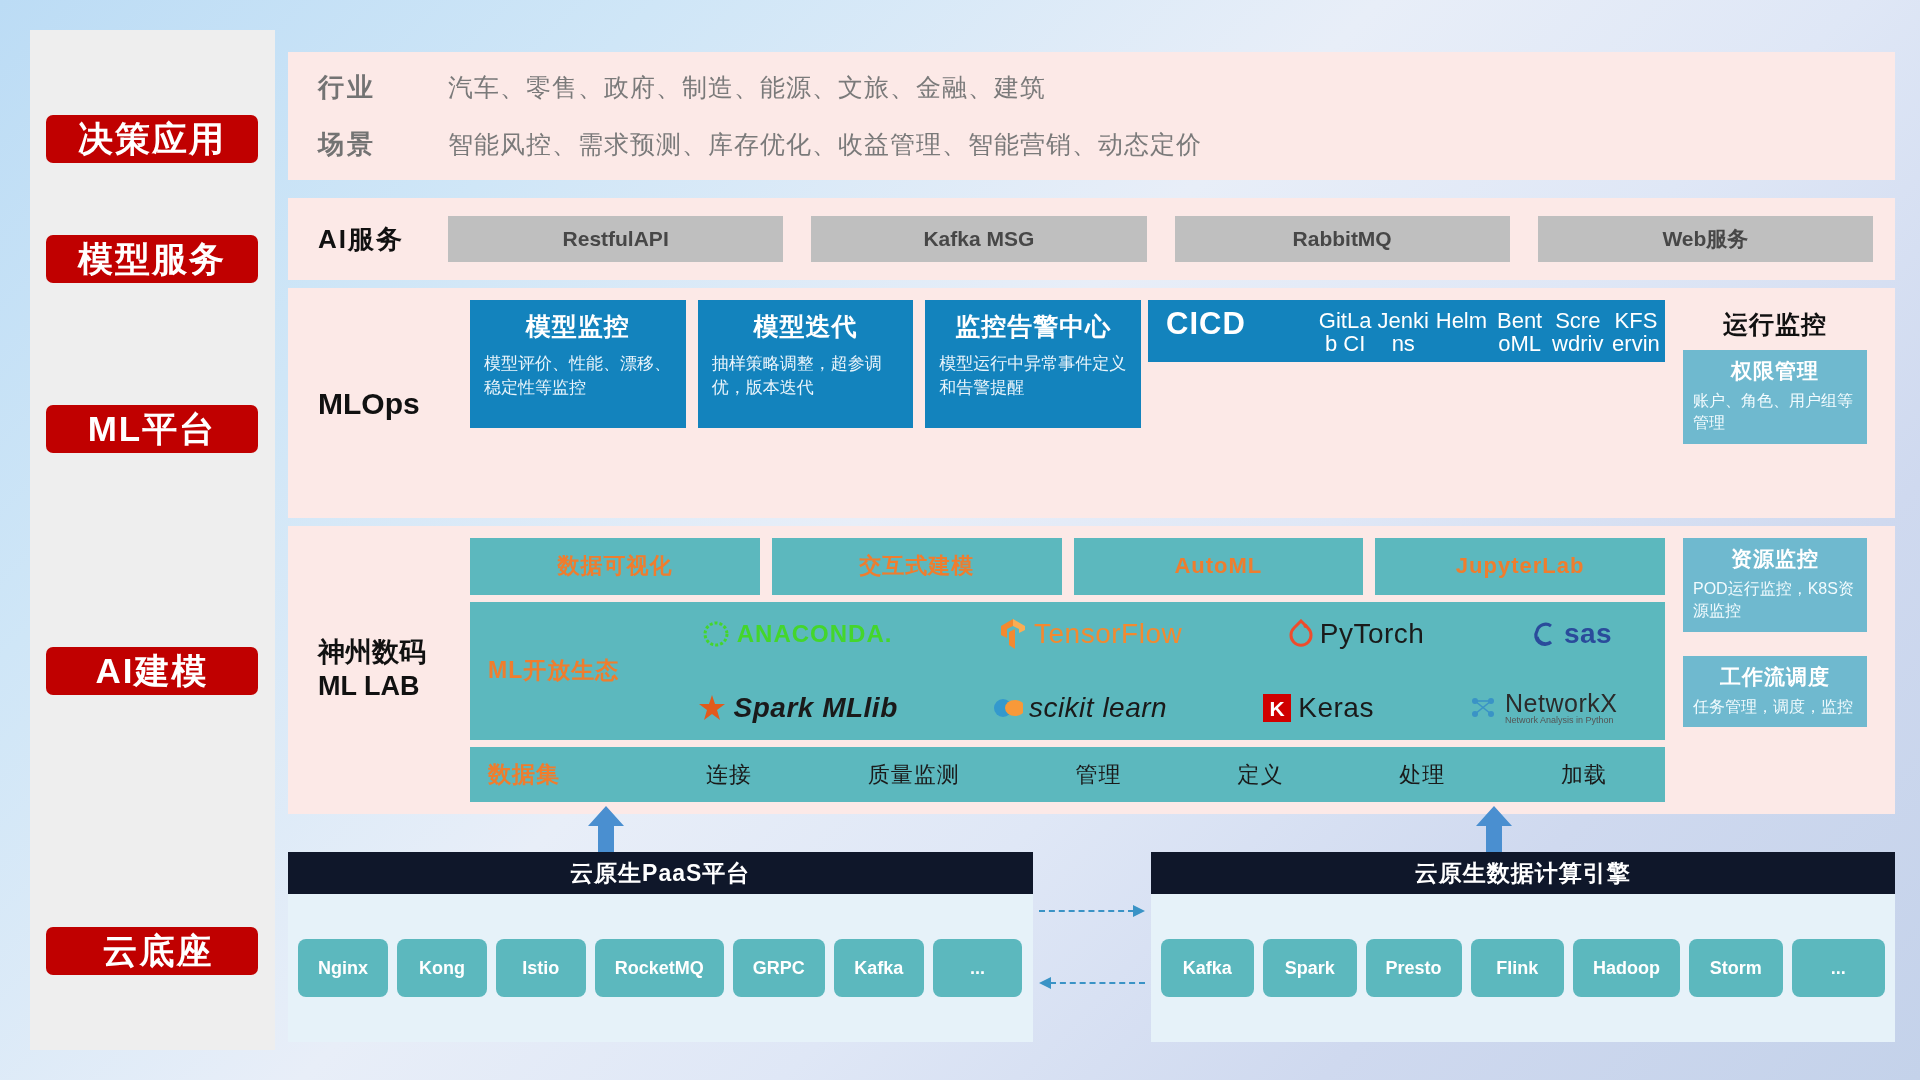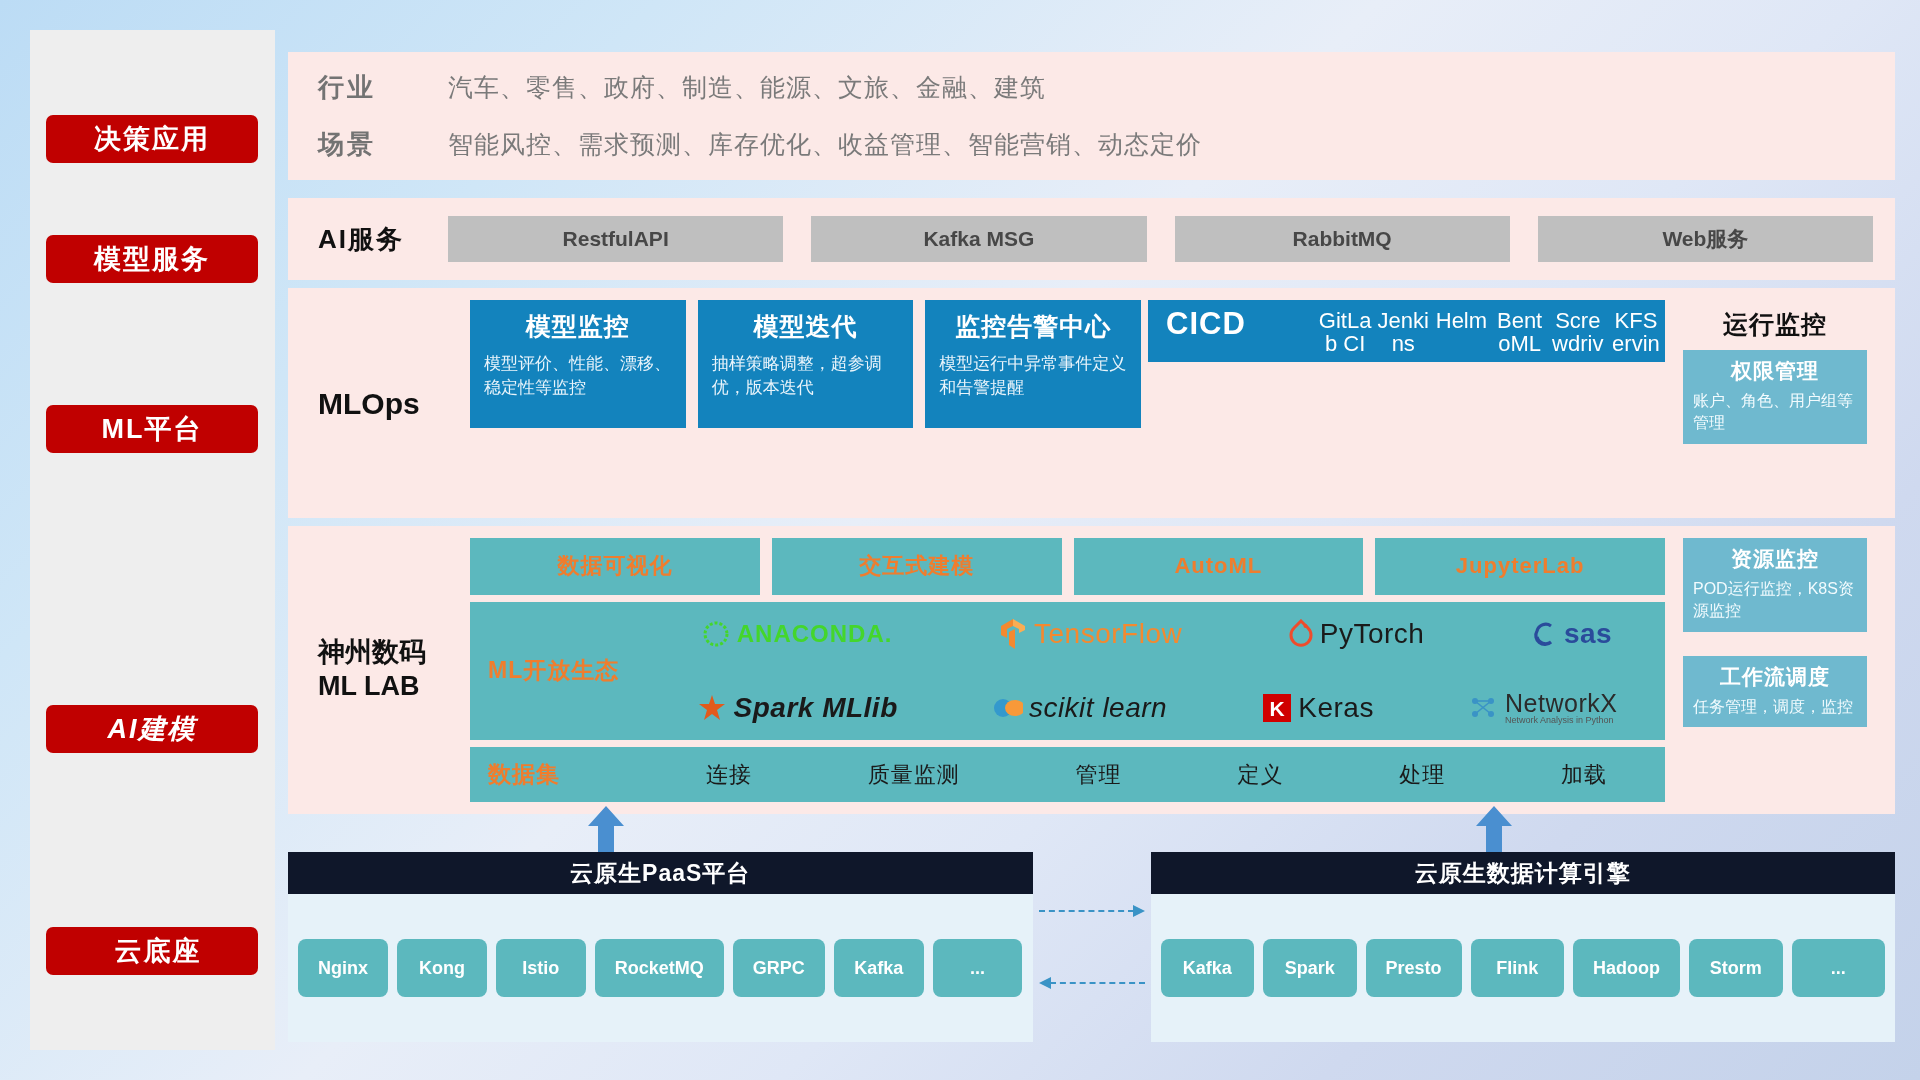--- a/index.html
+++ b/index.html
@@ -29,31 +29,31 @@
     flex: 0 0 245px;
   }
   .rail-chip {
     position: absolute;
     left: 16px;
     width: 212px;
     height: 48px;
     background: #c00000;
     border-radius: 7px;
     color: #ffffff;
-    font-size: 27px;
+    font-size: 35px;
     font-weight: bold;
     letter-spacing: 2px;
     display: flex;
     align-items: center;
     justify-content: center;
   }
   #chip-decision  { top: 85px; }
   #chip-modelsvc  { top: 205px; }
   #chip-mlplat    { top: 375px; }
-  #chip-aimodel   { top: 675px; font-style: italic; }
+  #chip-aimodel   { top: 617px; }
   #chip-cloud     { top: 897px; padding-left: 12px; }
 
   
   #content {
     flex: 1;
     position: relative;
     margin-left: 13px;
   }
 
   .band {

